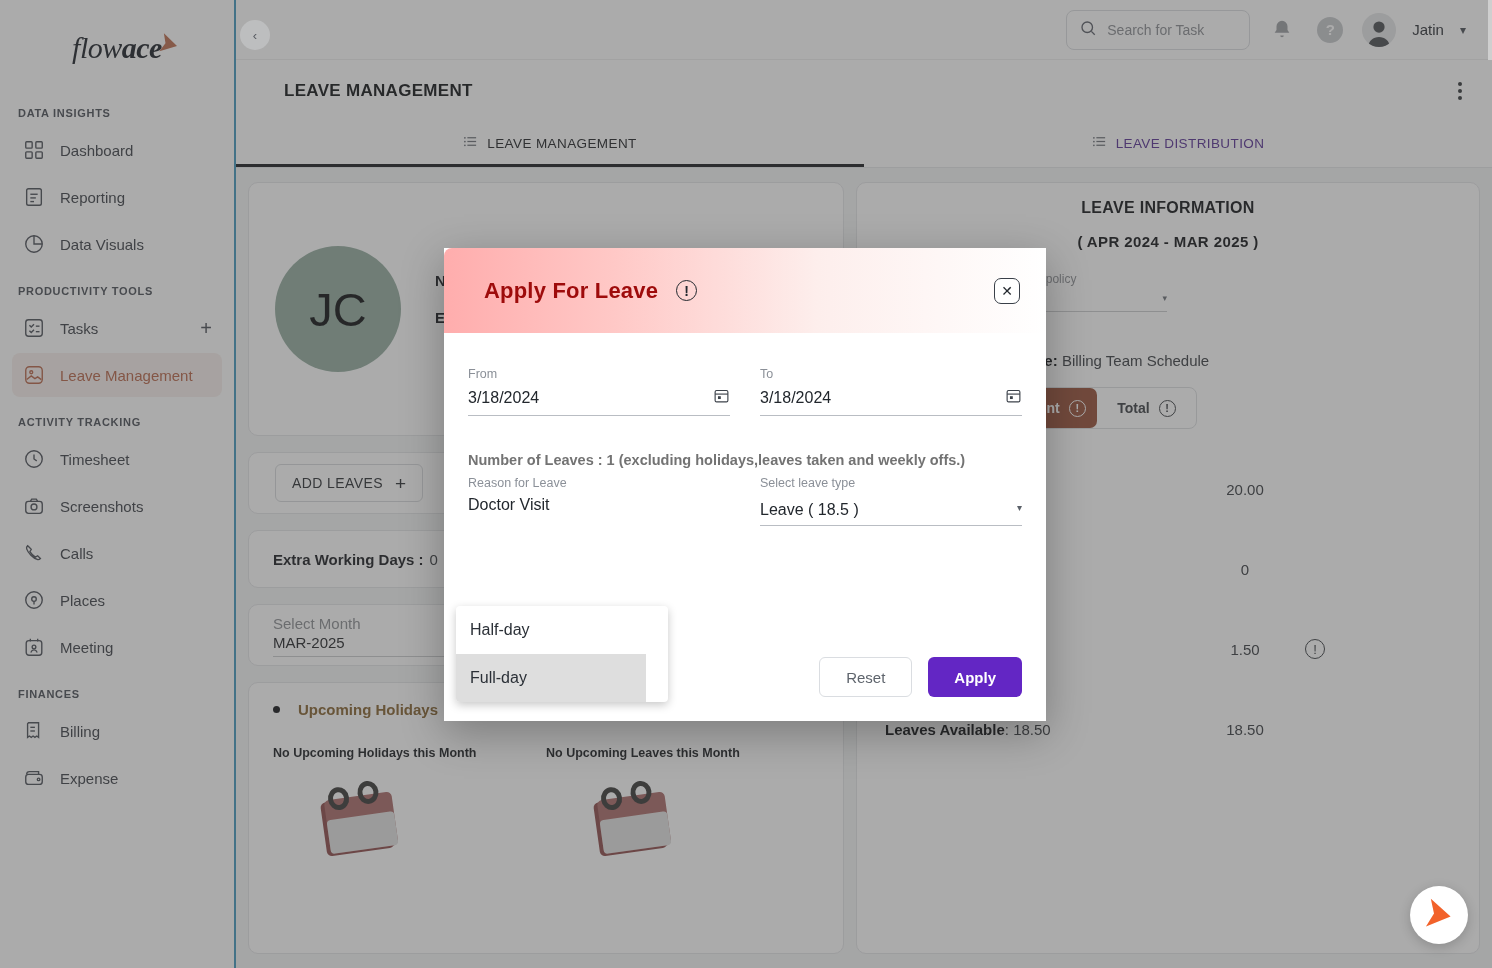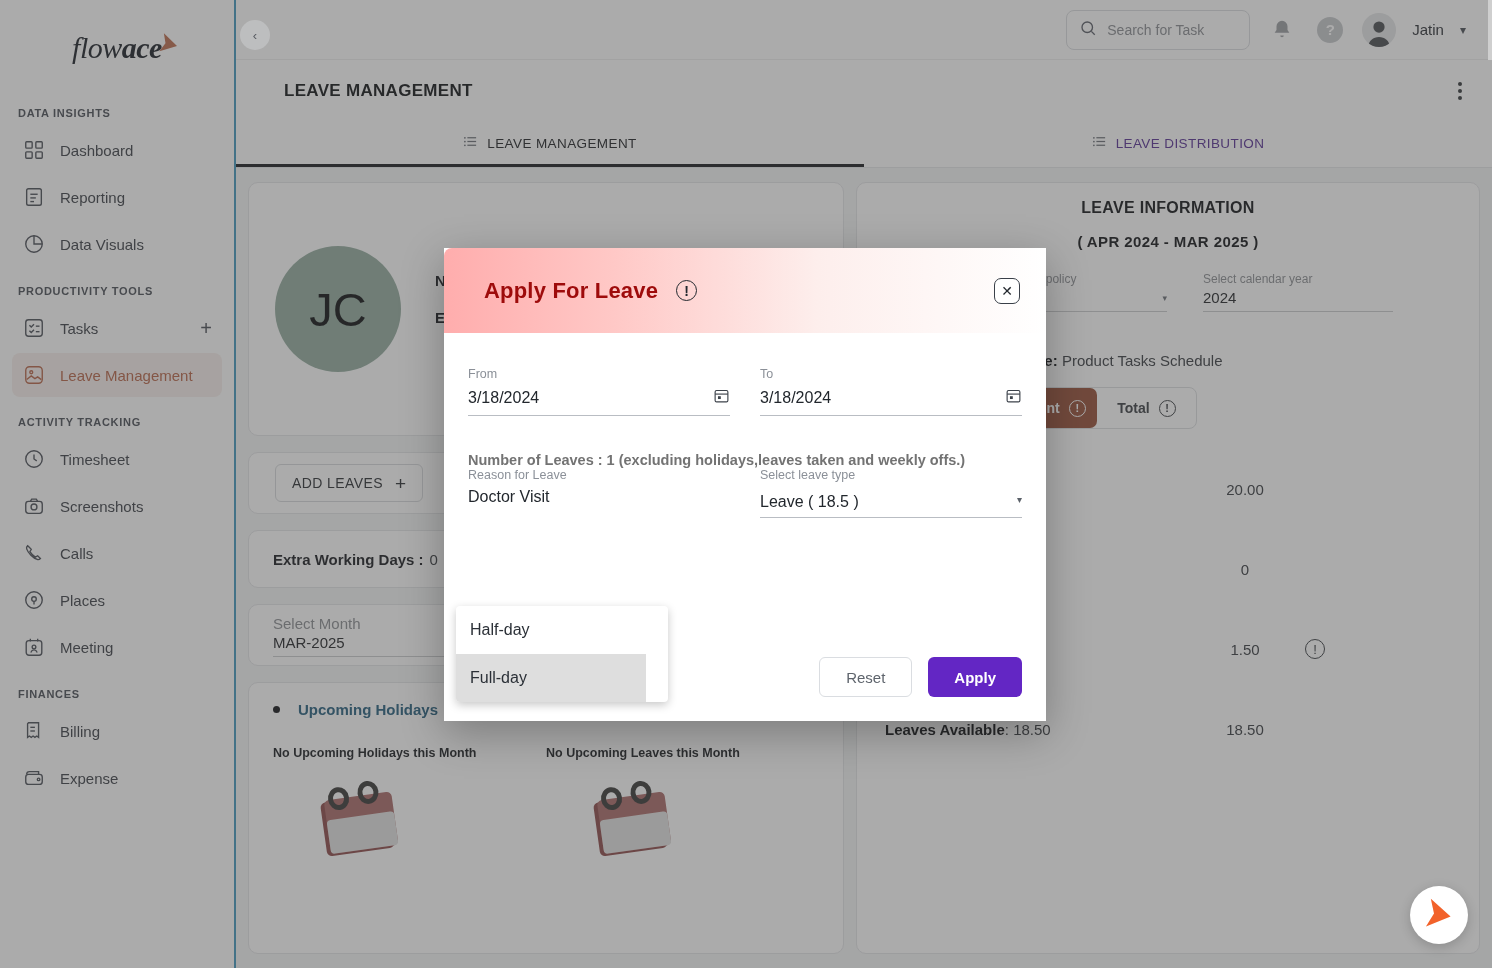--- a/index.html
+++ b/index.html
@@ -148,21 +148,21 @@
   .extra-card { height: 58px; display: flex; align-items: center; padding: 0 24px; font-size: 15px; font-weight: 700; color: #1a1f26; }
   .extra-card span.val { font-weight: 400; color: #3a4049; margin-left: 6px; }
 
   .month-card { height: 62px; display: flex; align-items: flex-end; padding: 0 24px 8px; }
   .field { display: flex; flex-direction: column; gap: 2px; width: 220px; }
   .field .flabel { font-size: 15px; color: #8b9098; }
   .field .fvalue { font-size: 15px; color: #25292f; border-bottom: 1px solid #c9cdd2; padding-bottom: 5px; }
 
   .lists-card { flex: 1; padding: 18px 24px; display: flex; gap: 0; }
   .list-col { flex: 1; }
-  .list-title { display: flex; align-items: center; gap: 18px; font-size: 15px; font-weight: 700; color: #0369a1; }
+  .list-title { display: flex; align-items: center; gap: 18px; font-size: 15px; font-weight: 700; color: #a16207; }
   .dot { width: 7px; height: 7px; border-radius: 50%; background: #14181e; display: inline-block; }
   .list-empty { font-size: 12.5px; font-weight: 700; color: #1b2027; margin-top: 28px; }
   .cal-img { margin-top: 16px; margin-left: 36px; }
 
   
   .ri-title { text-align: center; font-size: 16px; font-weight: 700; color: #14181e; letter-spacing: .3px; }
   .ri-sub { text-align: center; font-size: 15px; font-weight: 700; color: #14181e; margin-top: 16px; letter-spacing: .4px; }
   .ri-selects { display: flex; gap: 36px; margin-top: 22px; padding-left: 100px; }
   .sel { width: 190px; }
   .sel .flabel { font-size: 12px; color: #8b9098; }
@@ -225,21 +225,21 @@
   .drow { display: flex; gap: 30px; }
   .dfield { flex: 1; }
   .dfield .flabel { font-size: 12.5px; color: #8b9098; }
   .dfield .frow {
     display: flex; align-items: center; justify-content: space-between;
     border-bottom: 1px solid #b9bdc3; padding-bottom: 7px; margin-top: 6px;
   }
   .dfield .fval { font-size: 16px; color: #22272d; }
   .dfield .calico svg { width: 17px; height: 17px; stroke: #3c424a; fill: none; stroke-width: 1.6; }
   .note { font-size: 14.5px; font-weight: 700; color: #737373; margin-top: 36px; }
-  .drow2 { display: flex; gap: 30px; margin-top: 0; }
+  .drow2 { display: flex; gap: 30px; margin-top: 8px; }
   .dfield2 { flex: 1; }
   .dfield2 .flabel { font-size: 12.5px; color: #8b9098; }
   .dfield2 .fval { font-size: 16px; color: #22272d; padding-top: 6px; }
   .dfield2 .frow {
     display: flex; align-items: center; justify-content: space-between;
     border-bottom: 1px solid #b9bdc3; padding-bottom: 6px; margin-top: 5px;
   }
   .dfield2 .arrow { font-size: 10px; color: #5b6169; }
 
   .dropdown {
@@ -552,31 +552,25 @@
           <div class="ri-sub">( APR  2024  - MAR  2025 )</div>
 
           <div class="ri-selects">
             <div class="sel">
               <div class="flabel">Select leave policy</div>
               <div class="srow">
                 <span class="sval">Default</span>
                 <span class="arrow">▾</span>
               </div>
             </div>
-            <div class="sel">
-              <div class="flabel">Select calendar year</div>
-              <div class="srow">
-                <span class="sval">2024</span>
-              </div>
-            </div>
           </div>
 
           <div class="ri-schedule">
             <b>Schedule Name:</b>
-            <span>Product Tasks Schedule</span>
+            <span>Billing Team Schedule</span>
           </div>
 
           <div class="toggle-wrap">
             <div class="tg on">
               <span>Current</span>
               <span class="info">!</span>
             </div>
             <div class="tg">
               <span>Total</span>
               <span class="info">!</span>

